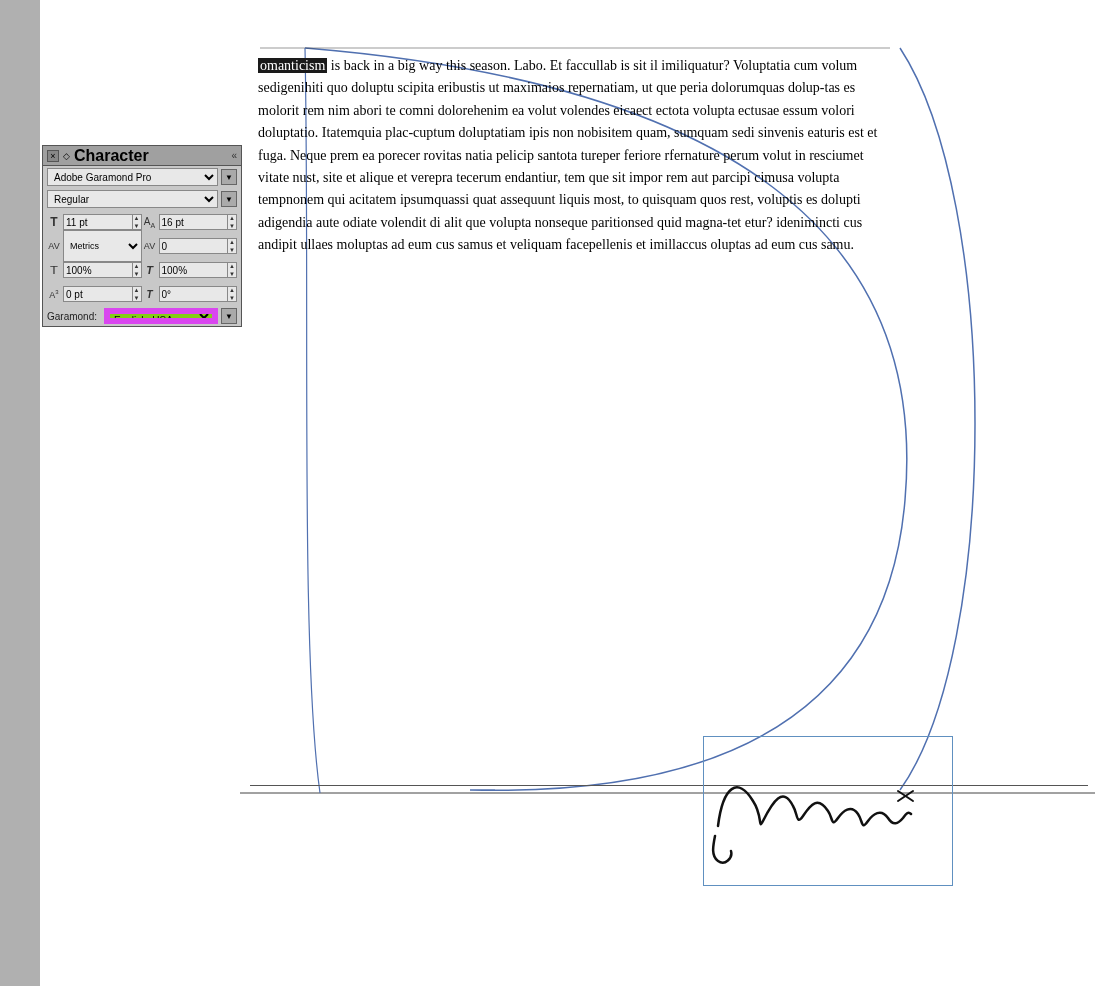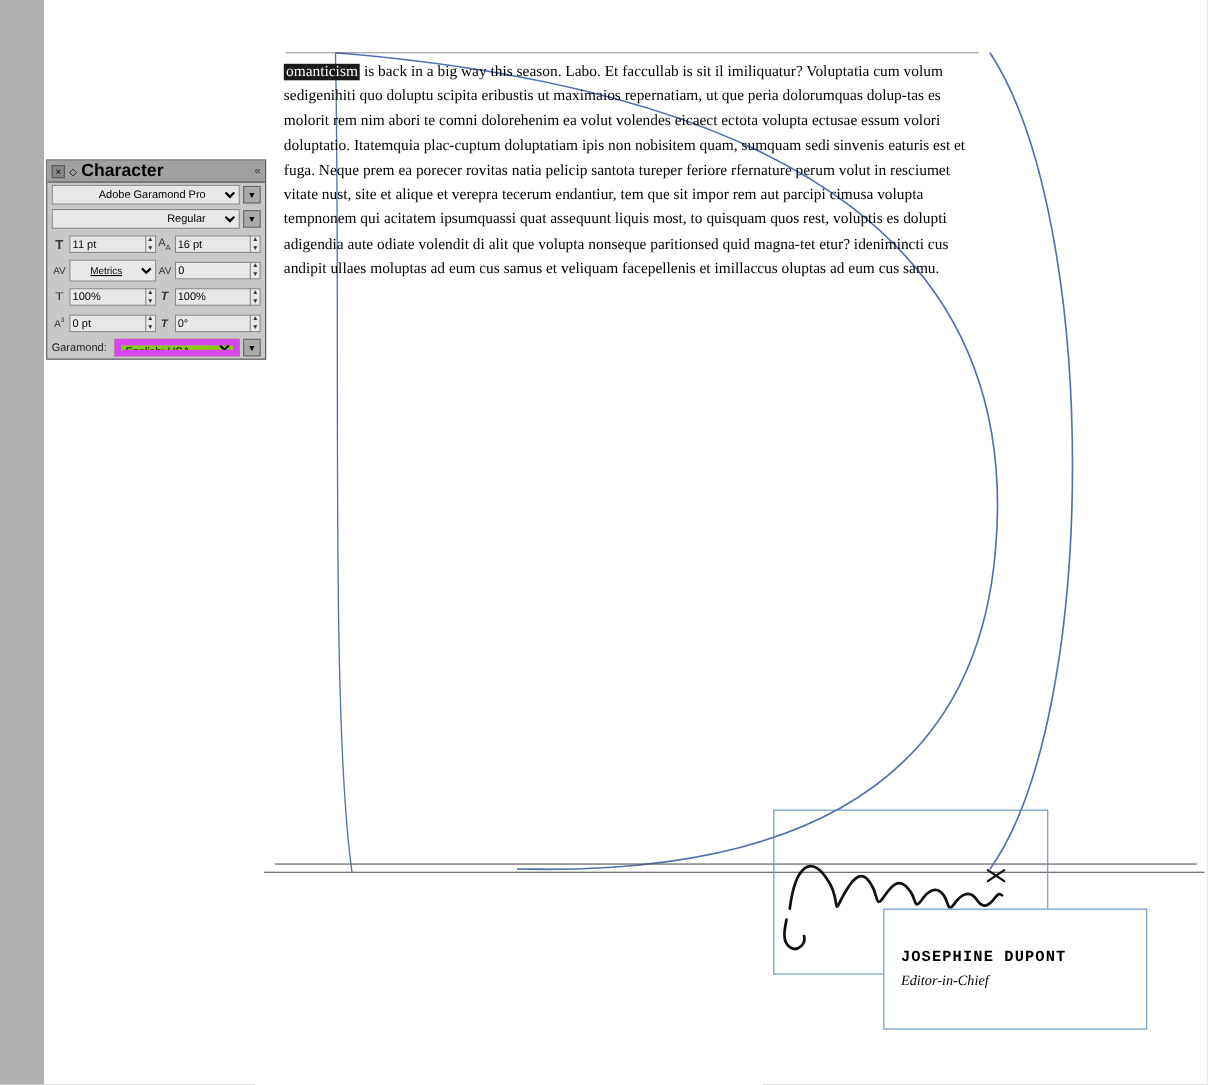--- a/index.html
+++ b/index.html
@@ -78,22 +78,21 @@
       align-items: center;
       gap: 3px;
     }
 
     .panel-select {
       flex: 1;
       height: 18px;
       font-size: 10px;
       background: #e8e8e8;
       border: 1px solid #888;
-      padding: 0 14px;
-      text-align: right;
+      padding: 0 2px;
     }
 
     .panel-grid {
       display: grid;
       grid-template-columns: 1fr 1fr;
       gap: 1px;
       padding: 2px 4px;
     }
 
     .panel-field {
@@ -318,21 +317,21 @@
           <span class="arrow-up">▲</span>
           <span class="arrow-down">▼</span>
         </div>
       </div>
     </div>
   </div>
 
   <div class="panel-grid">
     <div class="panel-field">
       <span class="field-icon" style="font-size:9px;">AV</span>
-      <select class="panel-select" style="height:20px;font-size:9px;text-decoration:underline;">
+      <select class="panel-select" style="height:32px;font-size:9px;">
         <option>Metrics</option>
       </select>
     </div>
     <div class="panel-field">
       <span class="field-icon" style="font-size:9px;">AV</span>
       <div class="field-input-wrap">
         <input class="field-input" type="text" value="0" style="">
         <div class="field-arrows">
           <span class="arrow-up">▲</span>
           <span class="arrow-down">▼</span>
@@ -424,20 +423,16 @@
 
       <svg class="handwritten-sig" viewBox="0 0 220 120" xmlns="http://www.w3.org/2000/svg">
         <path d="M 15 80 C 20 40, 35 30, 50 55 C 60 70, 55 85, 60 75 C 70 55, 80 40, 90 60 C 95 68, 93 80, 100 70 C 108 58, 115 50, 125 65 C 130 72, 128 82, 135 72 C 140 65, 148 58, 155 68 C 160 75, 158 85, 165 75 C 170 68, 178 62, 185 72 C 190 80, 195 78, 200 72 C 203 68, 205 65, 208 68" fill="none" stroke="#111" stroke-width="2.5" stroke-linecap="round" stroke-linejoin="round"></path>
 
         <path d="M 195 55 L 210 45" fill="none" stroke="#111" stroke-width="2" stroke-linecap="round"></path>
         <path d="M 210 55 L 195 45" fill="none" stroke="#111" stroke-width="2" stroke-linecap="round"></path>
 
         <path d="M 12 90 C 10 100, 8 110, 15 115 C 22 120, 30 112, 28 105" fill="none" stroke="#111" stroke-width="2.5" stroke-linecap="round"></path>
       </svg>
 
-      <div class="signature-rect-white">
-        <div class="signature-name">JOSEPHINE DUPONT</div>
-        <div class="signature-title">Editor-in-Chief</div>
-      </div>
     </div>
   </div>
 
 </div>
 
 </body></html>

